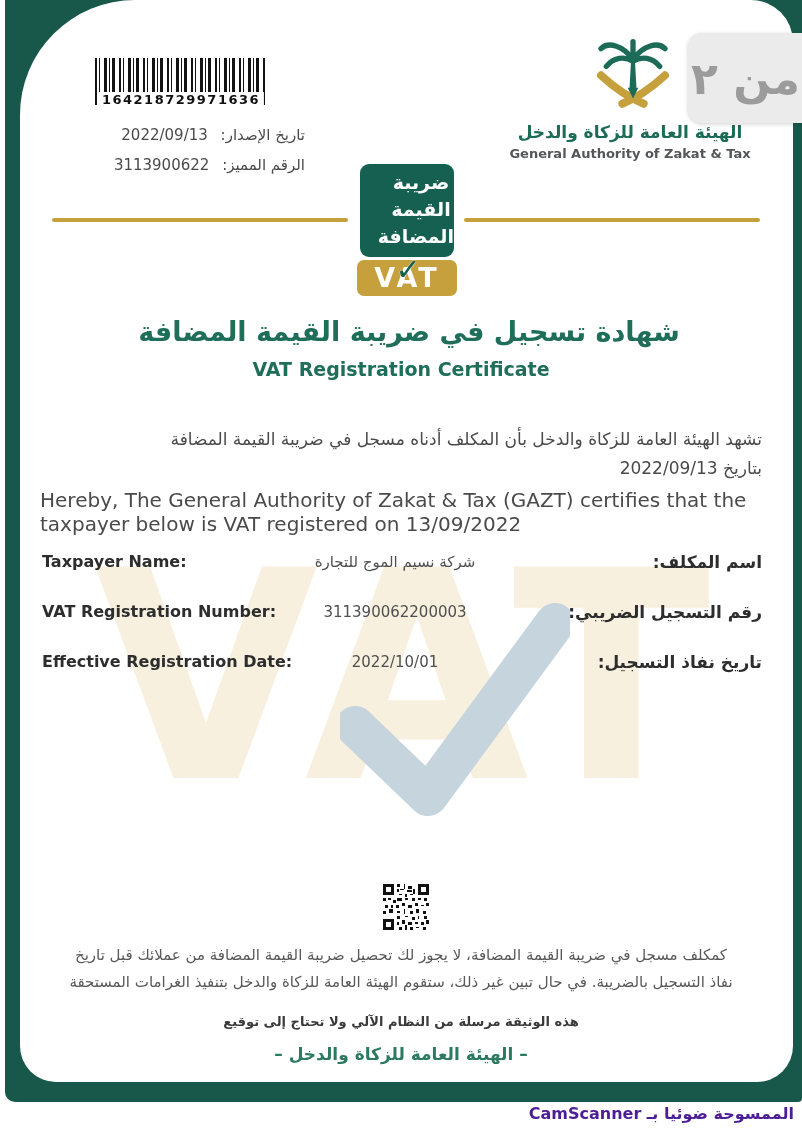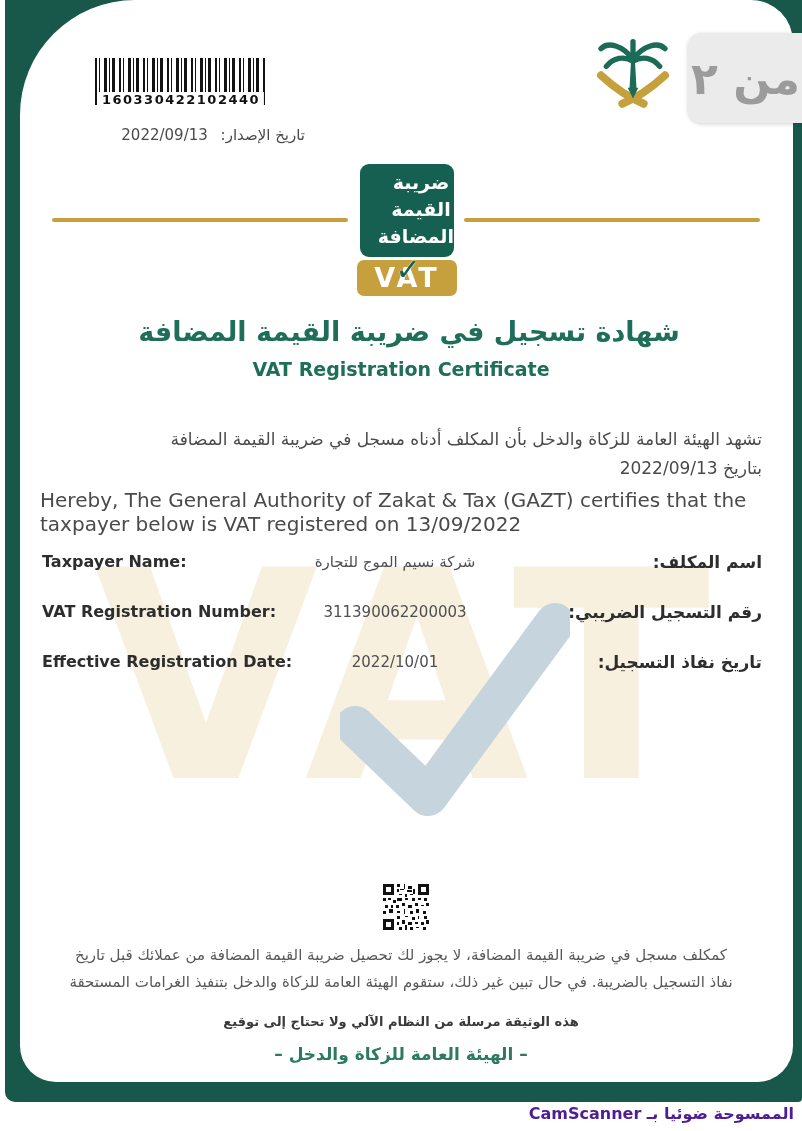--- a/index.html
+++ b/index.html
@@ -114,42 +114,50 @@
     <svg width="230" height="230" viewBox="0 0 230 230">
       <polyline points="15,128 88,198 215,25" fill="none" stroke="#c6d4de" stroke-width="40" stroke-linecap="round" stroke-linejoin="round"></polyline>
     </svg>
   </div>
 
   <div class="badge">
     <span>من ٢</span>
   </div>
 
   <div class="barcode">
-    <span class="num">160330422102440</span>
+    <span class="num">164218729971636</span>
   </div>
 
   <div class="issue-info">
     <div>
       <span>تاريخ الإصدار:</span>
       <span class="val">2022/09/13</span>
+    </div>
+    <div>
+      <span>الرقم المميز:</span>
+      <span class="val">3113900622</span>
     </div>
   </div>
 
   <svg class="gazt-logo" viewBox="0 0 100 90">
     <path d="M14 42 Q38 64 62 74" fill="none" stroke="#c5a03c" stroke-width="9" stroke-linecap="round"></path>
     <path d="M86 42 Q62 64 38 74" fill="none" stroke="#c5a03c" stroke-width="9" stroke-linecap="round"></path>
     <path d="M48 22 L46 58 L54 58 L52 22 Z" fill="#1c6b57"></path>
     <path d="M44 56 L56 56 L50 68 Z" fill="#1c6b57"></path>
     <path d="M50 24 C38 8 22 4 14 12" fill="none" stroke="#1c6b57" stroke-width="6" stroke-linecap="round"></path>
     <path d="M50 24 C62 8 78 4 86 12" fill="none" stroke="#1c6b57" stroke-width="6" stroke-linecap="round"></path>
     <path d="M50 26 C40 20 28 22 20 32" fill="none" stroke="#1c6b57" stroke-width="6" stroke-linecap="round"></path>
     <path d="M50 26 C60 20 72 22 80 32" fill="none" stroke="#1c6b57" stroke-width="6" stroke-linecap="round"></path>
     <path d="M50 22 L50 4" fill="none" stroke="#1c6b57" stroke-width="6" stroke-linecap="round"></path>
   </svg>
 
+  <div class="authority">
+    <div class="ar">الهيئة العامة للزكاة والدخل</div>
+    <div class="en">General Authority of Zakat &amp; Tax</div>
+  </div>
 
   <div class="goldline left"></div>
   <div class="goldline right"></div>
 
   <div class="vat-logo">
     <div class="green-box">
       <div>ضريبة</div>
       <div>القيمة</div>
       <div>المضافة</div>
     </div>

